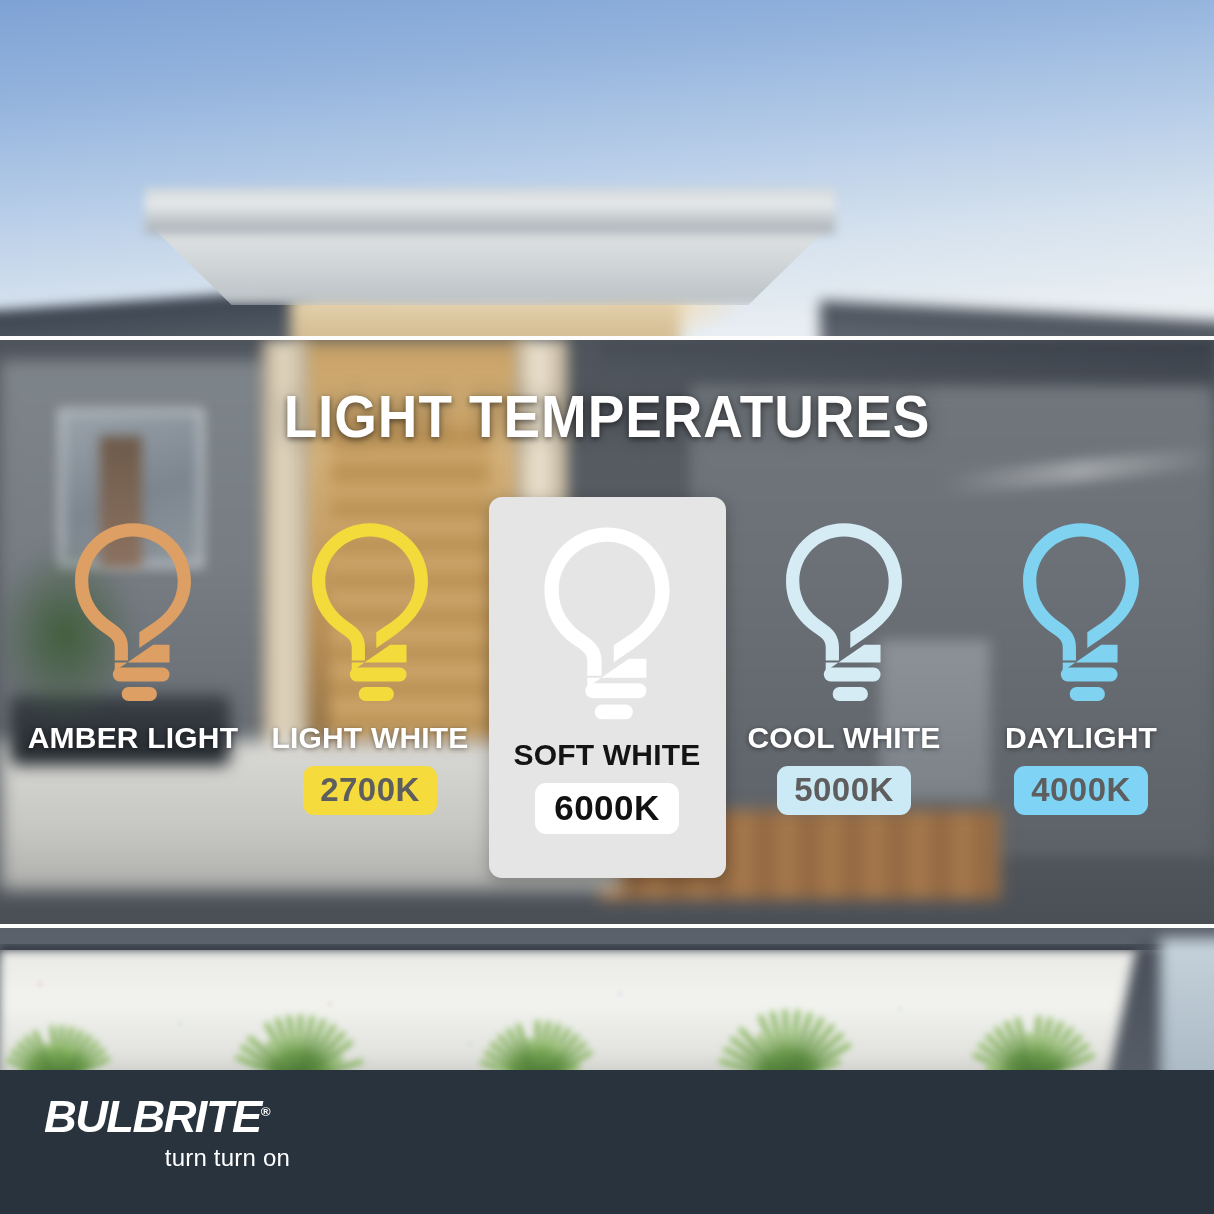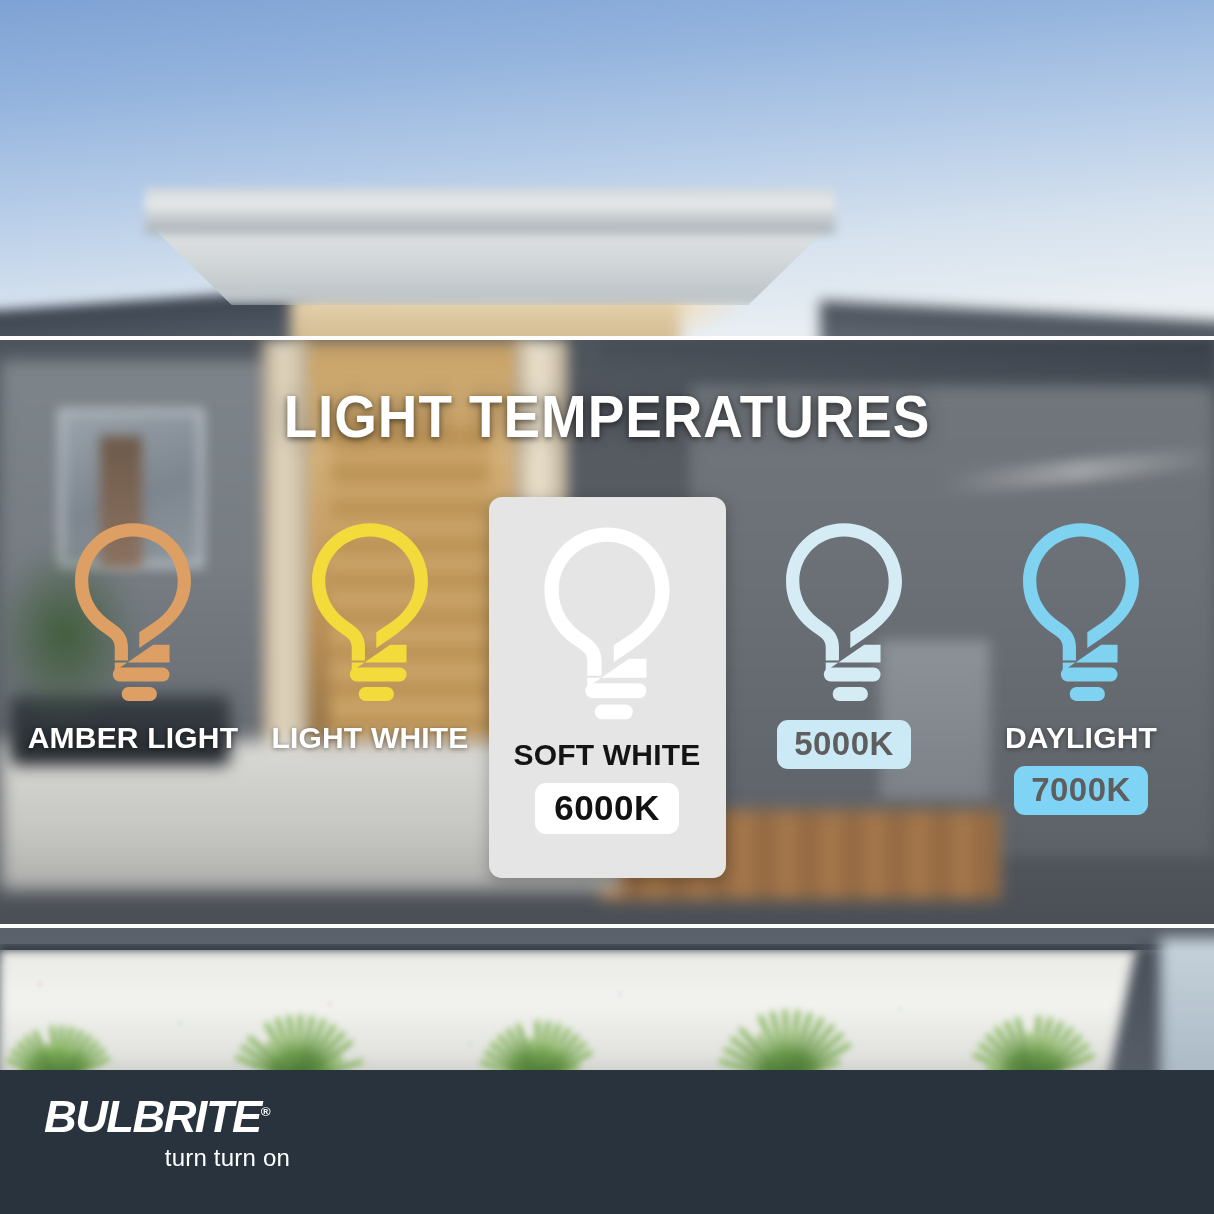--- a/index.html
+++ b/index.html
@@ -361,20 +361,21 @@
           <svg viewBox="0 0 100 150" class="bulb">
             <g fill="#F2DB3B">
               <path fill-rule="evenodd" d="M50 3 C24.5 3 4 23.5 4 49 C4 68 14 81.5 27.5 90.5 C33 94.2 35.5 96.5 35.5 101.5 L35.5 112 L46 112 L46 101.5 C46 92.5 42 87.5 33.5 81.8 C22.5 74.4 14.5 63.5 14.5 49 C14.5 29.3 30.3 13.5 50 13.5 C69.7 13.5 85.5 29.3 85.5 49 C85.5 63.5 77.5 74.4 66.5 81.8 L55 89.5 L55 102 L66 94.5 C83 83 96 69 96 49 C96 23.5 75.5 3 50 3 Z"></path>
               <path d="M35.5 113.5 L79 113.5 L79 99.5 L66 99.5 L35.5 120.5 Z"></path>
               <rect x="34" y="117.5" width="45" height="11" rx="5.5"></rect>
               <rect x="41" y="133" width="28" height="11" rx="5.5"></rect>
             </g>
           </svg>
         </div>
         <div class="tname">LIGHT WHITE</div>
+        <div class="kbadge" style="background: rgb(245, 220, 60); color: rgb(94, 94, 94);">2700K</div>
       </div>
       <div class="temp featured" style="background: #e5e5e5;">
         <div>
           <svg viewBox="0 0 100 150" class="bulb">
             <g fill="#FFFFFF">
               <path fill-rule="evenodd" d="M50 3 C24.5 3 4 23.5 4 49 C4 68 14 81.5 27.5 90.5 C33 94.2 35.5 96.5 35.5 101.5 L35.5 112 L46 112 L46 101.5 C46 92.5 42 87.5 33.5 81.8 C22.5 74.4 14.5 63.5 14.5 49 C14.5 29.3 30.3 13.5 50 13.5 C69.7 13.5 85.5 29.3 85.5 49 C85.5 63.5 77.5 74.4 66.5 81.8 L55 89.5 L55 102 L66 94.5 C83 83 96 69 96 49 C96 23.5 75.5 3 50 3 Z"></path>
               <path d="M35.5 113.5 L79 113.5 L79 99.5 L66 99.5 L35.5 120.5 Z"></path>
               <rect x="34" y="117.5" width="45" height="11" rx="5.5"></rect>
               <rect x="41" y="133" width="28" height="11" rx="5.5"></rect>
             </g>
@@ -387,35 +388,36 @@
         <div>
           <svg viewBox="0 0 100 150" class="bulb">
             <g fill="#D6ECF5">
               <path fill-rule="evenodd" d="M50 3 C24.5 3 4 23.5 4 49 C4 68 14 81.5 27.5 90.5 C33 94.2 35.5 96.5 35.5 101.5 L35.5 112 L46 112 L46 101.5 C46 92.5 42 87.5 33.5 81.8 C22.5 74.4 14.5 63.5 14.5 49 C14.5 29.3 30.3 13.5 50 13.5 C69.7 13.5 85.5 29.3 85.5 49 C85.5 63.5 77.5 74.4 66.5 81.8 L55 89.5 L55 102 L66 94.5 C83 83 96 69 96 49 C96 23.5 75.5 3 50 3 Z"></path>
               <path d="M35.5 113.5 L79 113.5 L79 99.5 L66 99.5 L35.5 120.5 Z"></path>
               <rect x="34" y="117.5" width="45" height="11" rx="5.5"></rect>
               <rect x="41" y="133" width="28" height="11" rx="5.5"></rect>
             </g>
           </svg>
         </div>
+        <div class="tname">COOL WHITE</div>
         <div class="kbadge" style="background: rgb(204, 234, 245); color: rgb(94, 94, 94);">5000K</div>
       </div>
       <div class="temp">
         <div>
           <svg viewBox="0 0 100 150" class="bulb">
             <g fill="#7FD3F0">
               <path fill-rule="evenodd" d="M50 3 C24.5 3 4 23.5 4 49 C4 68 14 81.5 27.5 90.5 C33 94.2 35.5 96.5 35.5 101.5 L35.5 112 L46 112 L46 101.5 C46 92.5 42 87.5 33.5 81.8 C22.5 74.4 14.5 63.5 14.5 49 C14.5 29.3 30.3 13.5 50 13.5 C69.7 13.5 85.5 29.3 85.5 49 C85.5 63.5 77.5 74.4 66.5 81.8 L55 89.5 L55 102 L66 94.5 C83 83 96 69 96 49 C96 23.5 75.5 3 50 3 Z"></path>
               <path d="M35.5 113.5 L79 113.5 L79 99.5 L66 99.5 L35.5 120.5 Z"></path>
               <rect x="34" y="117.5" width="45" height="11" rx="5.5"></rect>
               <rect x="41" y="133" width="28" height="11" rx="5.5"></rect>
             </g>
           </svg>
         </div>
         <div class="tname">DAYLIGHT</div>
-        <div class="kbadge" style="background: rgb(127, 212, 245); color: rgb(94, 94, 94);">7000K</div>
+        <div class="kbadge" style="background: rgb(127, 212, 245); color: rgb(94, 94, 94);">4000K</div>
       </div>
     </div>
 
   <div class="footer"></div>
   <div class="logo">
     <div class="wordmark"><span>BULBRITE</span><span class="reg">®</span></div>
     <div class="tagline">turn turn on</div>
   </div>
 
 </div>

